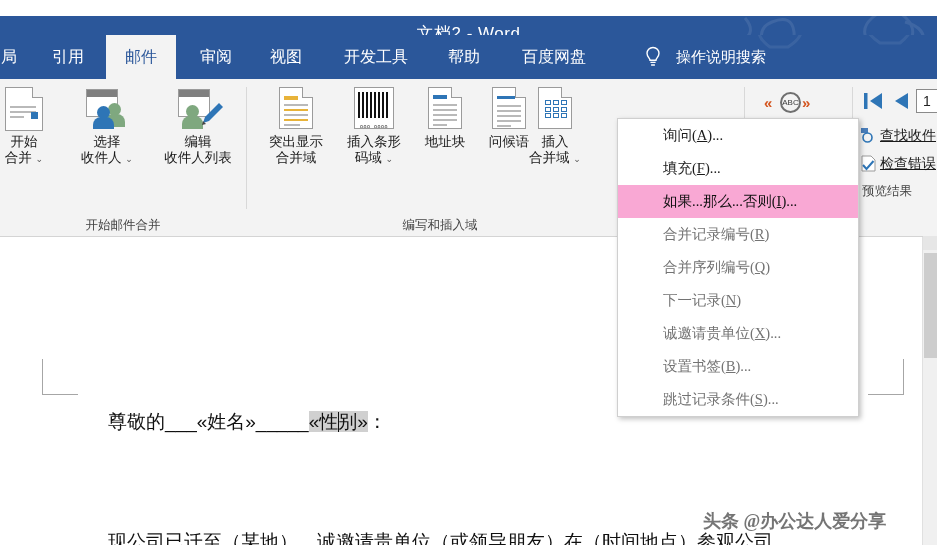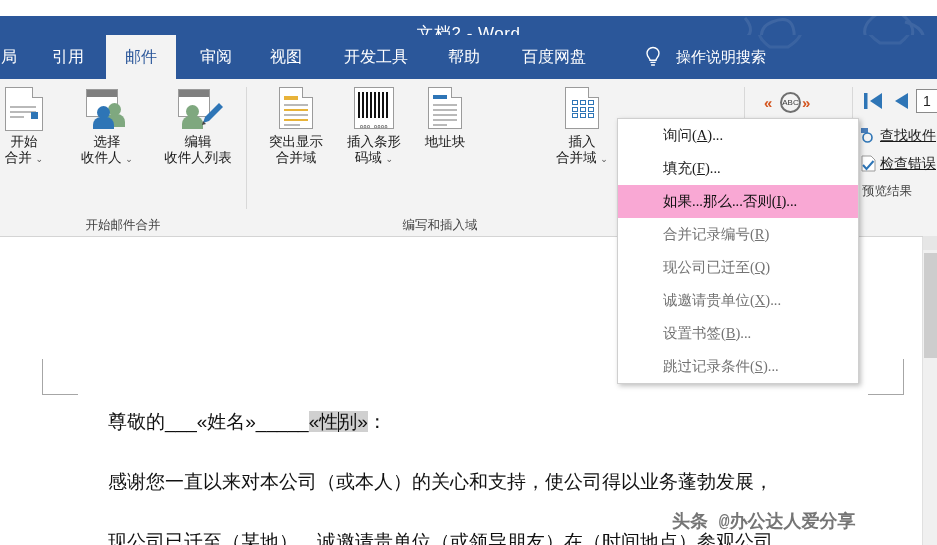--- a/index.html
+++ b/index.html
@@ -353,22 +353,35 @@
           <div class="ln" style="top:16px;width:24px;"></div>
           <div class="ln" style="top:21px;width:24px;"></div>
           <div class="ln" style="top:26px;width:24px;"></div>
           <div class="ln" style="top:31px;width:24px;"></div>
           <div class="ln" style="top:36px;width:14px;"></div>
         </div>
       </div>
       <span class="lbl">地址块</span>
     </div>
 
-
-    <div class="btn" style="left:544px;top:8px;width:76px;text-align:center;">
+    <div class="btn" style="left:476px;top:8px;width:66px;">
+      <div class="ico" style="width:34px;height:44px;">
+        <div class="pg">
+          <div class="ln b" style="top:8px;width:18px;height:3px;"></div>
+          <div class="ln" style="top:17px;width:24px;"></div>
+          <div class="ln" style="top:22px;width:24px;"></div>
+          <div class="ln" style="top:27px;width:24px;"></div>
+          <div class="ln" style="top:32px;width:24px;"></div>
+          <div class="ln" style="top:37px;width:14px;"></div>
+        </div>
+      </div>
+      <span class="lbl">问候语</span>
+    </div>
+
+    <div class="btn" style="left:517px;top:8px;width:76px;text-align:center;">
       <div class="ico" style="width:34px;height:44px;">
         <div class="pg">
           <div class="minigrid">
               <i></i>
               <i></i>
               <i></i>
               <i></i>
               <i></i>
               <i></i>
               <i></i>
@@ -429,21 +442,24 @@
     <div class="mi">
       <span>填充(</span><u>F</u><span>)...</span>
     </div>
     <div class="mi hl">
       <span>如果...那么...否则(</span><u>I</u><span>)...</span>
     </div>
     <div class="mi disabled">
       <span>合并记录编号(</span><u>R</u><span>)</span>
     </div>
     <div class="mi disabled">
-      <span>现公司已迁至(</span><u>Q</u><span>)</span>
+      <span>合并序列编号(</span><u>Q</u><span>)</span>
+    </div>
+    <div class="mi disabled">
+      <span>下一记录(</span><u>N</u><span>)</span>
     </div>
     <div class="mi disabled">
       <span>诚邀请贵单位(</span><u>X</u><span>)...</span>
     </div>
     <div class="mi disabled">
       <span>设置书签(</span><u>B</u><span>)...</span>
     </div>
     <div class="mi disabled">
       <span>跳过记录条件(</span><u>S</u><span>)...</span>
     </div>
@@ -452,25 +468,24 @@
   <div class="docarea">
     <div class="page">
 
       <div class="mk tl" style="left:42px;top:122px;width:36px;height:36px;"></div>
       <div class="mk tr" style="left:868px;top:122px;width:36px;height:36px;"></div>
 
       <div class="dline" style="left:108px;top:172px;">
         <span>尊敬的</span><span class="ul">___</span><span>«姓名»</span><span class="ul">_____</span><span class="fieldhl"><span>«性</span><span class="caret"></span><span>别»</span></span><span>：</span>
       </div>
 
-      <div class="dline" style="left:108px;top:232px;">感谢您一直以来对本公司（或本人）的关心和支持，使公司得以业务蓬勃发展，</div>
 
       <div class="dline" style="left:108px;top:292px;">现公司已迁至（某地），诚邀请贵单位（或领导朋友）在（时间地点）参观公司</div>
 
-      <div class="watermark" style="left:672px;top:272px;font-family:Liberation Mono, monospace;">头条 @办公达人爱分享</div>
+      <div class="watermark" style="left:703px;top:272px;">头条 @办公达人爱分享</div>
     </div>
   </div>
 
   <div class="scrollbar">
     <div class="sbtop"></div>
     <div class="scrollthumb" style="top:16px;"></div>
   </div>
 
 </div>
 

